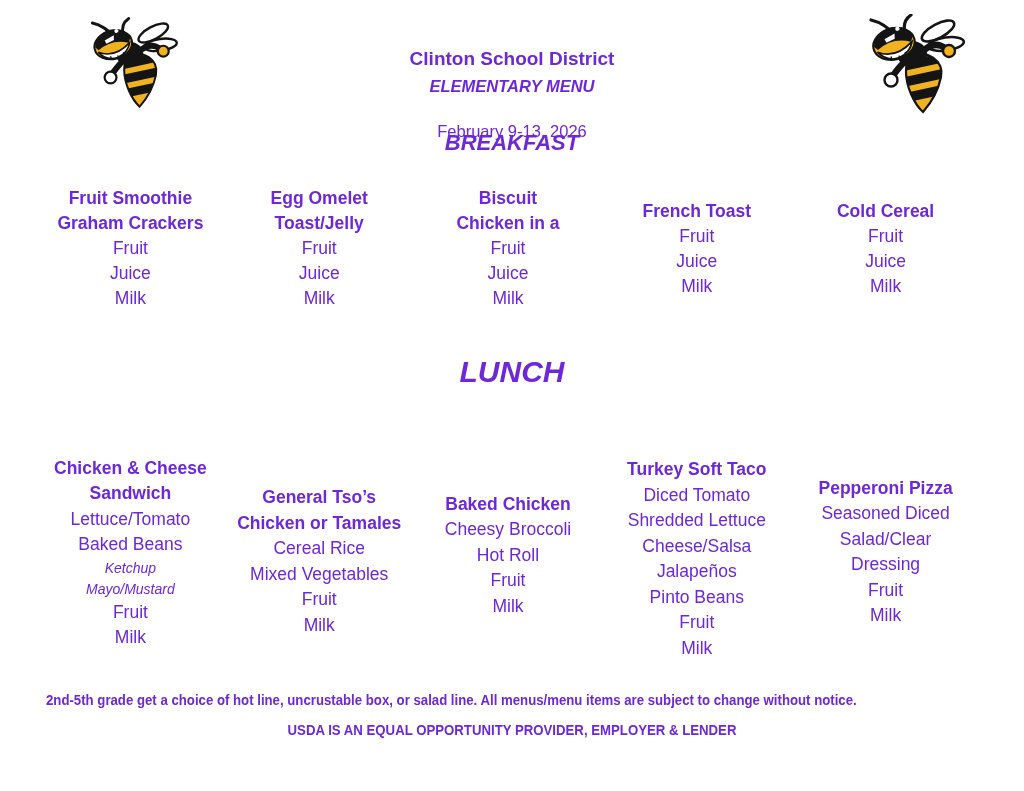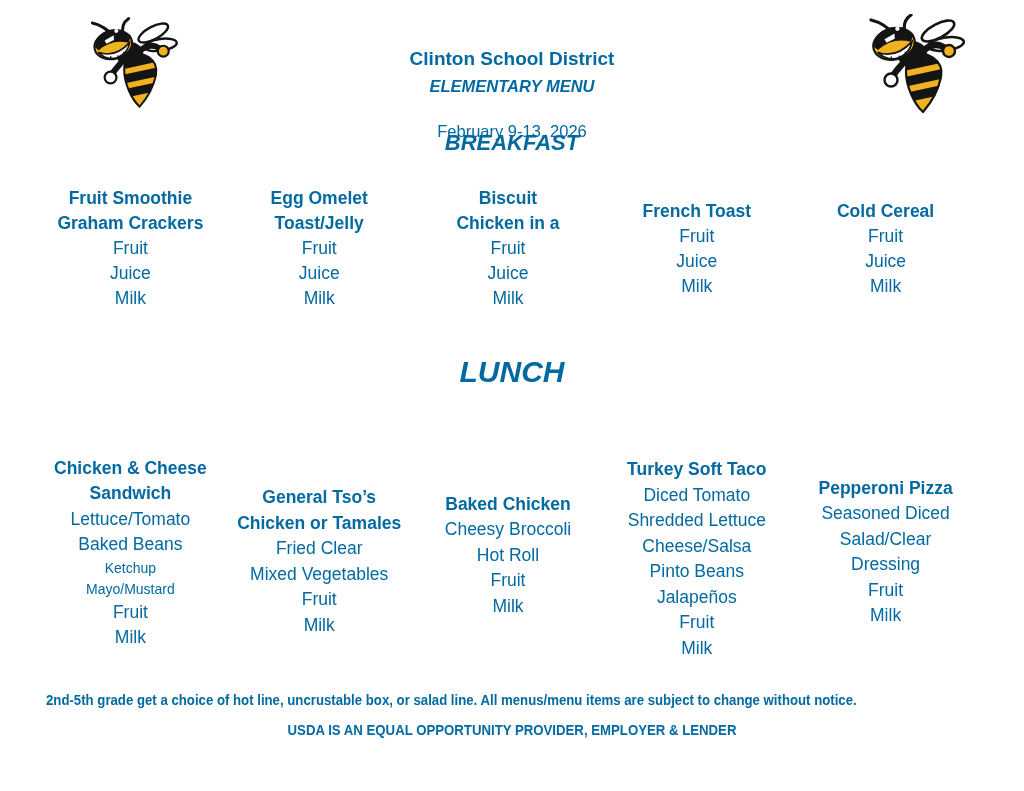--- a/index.html
+++ b/index.html
@@ -3,42 +3,42 @@
 <meta charset="utf-8">
 <style>
   * { margin:0; padding:0; box-sizing:border-box; }
   html,body { background:#e8e8e8; }
   .page {
     position:relative;
     width:1024px; height:791px;
     margin:0 auto;
     background:#ffffff;
     font-family:"Liberation Sans", sans-serif;
-    color:#0369a1;
+    color:#6d28d9;
     overflow:hidden;
   }
   .logo { position:absolute; }
   .logo-left  { left:86px;  top:12px; width:100px; height:102px; }
   .logo-right { left:862px; top:14px; width:114px; height:100px; }
 
   .header { position:absolute; top:46px; left:0; right:0; text-align:center; }
   .district  { font-size:19px; font-weight:700; line-height:26px; }
   .menu-type { font-size:16.5px; font-weight:700; font-style:italic; line-height:25px; margin-top:2px; }
   .date-range{ font-size:16.5px; line-height:25px; margin-top:20px; }
   .section-heading { font-weight:700; font-style:italic; text-align:center; }
   .breakfast-heading { position:absolute; top:128px; left:0; right:0; font-size:22px; line-height:30px; }
   .lunch-heading     { position:absolute; top:352px; left:0; right:0; font-size:30px; line-height:40px; }
 
   .grid { position:absolute; left:36px; right:44px; display:flex;align-items:center; }
   .grid-breakfast { top:186px; }
   .grid-lunch     { top:443px; }
   .menu-col { flex:1 1 0; text-align:center; font-size:17.5px; line-height:25px; }
   .grid-lunch .menu-col { line-height:25.5px; }
   .line.bold   { font-weight:700; }
-  .line.small  { font-size:14px; line-height:21px; }
+  .line.small  { font-size:14px; line-height:21px;font-style:italic; }
   .grid-lunch .menu-col:nth-child(1){ padding-top:2px; }
   .grid-lunch .menu-col:nth-child(2){ padding-top:19px; }
   .grid-lunch .menu-col:nth-child(3){ padding-top:7px; }
   .grid-lunch .menu-col:nth-child(4){ padding-top:14px; }
   .grid-lunch .menu-col:nth-child(5){ padding-top:0; }
 
   .footer-note {
     position:absolute; left:46px; top:691px;
     font-size:15px; font-weight:700; white-space:nowrap;
     transform:scaleX(.88); transform-origin:0 50%;
@@ -184,39 +184,39 @@
         <div class="line normal">Lettuce/Tomato</div>
         <div class="line normal">Baked Beans</div>
         <div class="line small">Ketchup</div>
         <div class="line small">Mayo/Mustard</div>
         <div class="line normal">Fruit</div>
         <div class="line normal">Milk</div>
       </div>
       <div class="menu-col">
         <div class="line bold">General Tso’s</div>
         <div class="line bold">Chicken or Tamales</div>
-        <div class="line normal">Fried Clear</div>
+        <div class="line normal">Cereal Rice</div>
         <div class="line normal">Mixed Vegetables</div>
         <div class="line normal">Fruit</div>
         <div class="line normal">Milk</div>
       </div>
       <div class="menu-col">
         <div class="line bold">Baked Chicken</div>
         <div class="line normal">Cheesy Broccoli</div>
         <div class="line normal">Hot Roll</div>
         <div class="line normal">Fruit</div>
         <div class="line normal">Milk</div>
       </div>
       <div class="menu-col">
         <div class="line bold">Turkey Soft Taco</div>
         <div class="line normal">Diced Tomato</div>
         <div class="line normal">Shredded Lettuce</div>
         <div class="line normal">Cheese/Salsa</div>
+        <div class="line normal">Jalapeños</div>
         <div class="line normal">Pinto Beans</div>
-        <div class="line normal">Jalapeños</div>
         <div class="line normal">Fruit</div>
         <div class="line normal">Milk</div>
       </div>
       <div class="menu-col">
         <div class="line bold">Pepperoni Pizza</div>
         <div class="line normal">Seasoned Diced</div>
         <div class="line normal">Salad/Clear</div>
         <div class="line normal">Dressing</div>
         <div class="line normal">Fruit</div>
         <div class="line normal">Milk</div>

